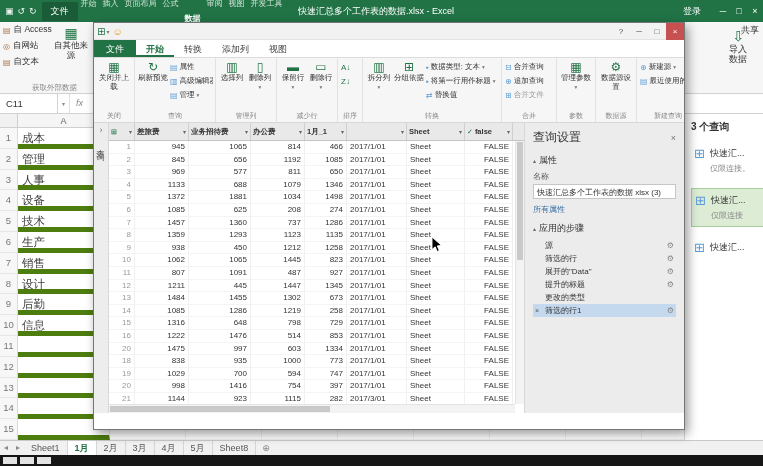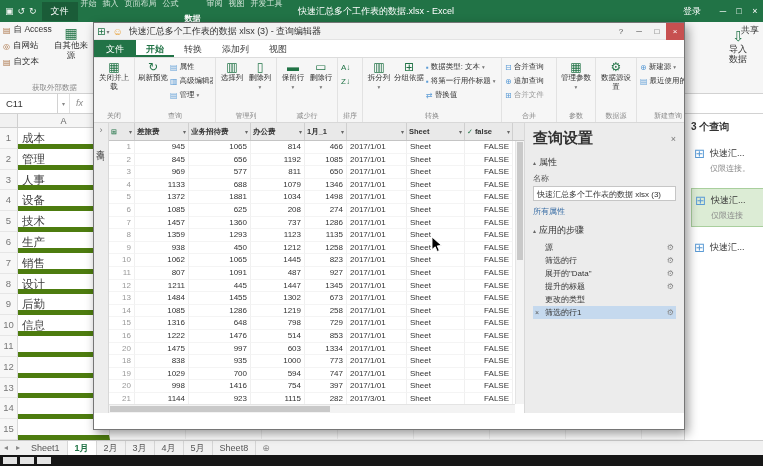--- a/index.html
+++ b/index.html
@@ -112,21 +112,21 @@
   .gc.num{text-align:right;}
   .gc.rnum{color:#999;text-align:right;}
   .wrn{width:26px;}.wc0{width:54px;}.wc1{width:62px;}.wc2{width:54px;}.wc3{width:42px;}.wc4{width:60px;}.wc5{width:58px;}.wc6{width:48px;}
   .vsb{position:absolute;top:18px;right:0;bottom:9px;width:9px;background:#f3f3f3;border-left:1px solid #e4e4e4;}
   .vsb .thumb{position:absolute;top:1px;left:1px;right:1px;height:118px;background:#c9c9c9;}
   .hsb{position:absolute;left:0;right:9px;bottom:0;height:9px;background:#f3f3f3;border-top:1px solid #e4e4e4;}
   .hsb .thumb{position:absolute;left:1px;top:1px;bottom:1px;width:220px;background:#c9c9c9;}
 
   .pq-settings{flex:1;background:#ececec;border-left:1px solid #d8d8d8;padding:6px 8px;font-size:8.5px;color:#333;overflow:hidden;}
   .qs-titlerow{display:flex;align-items:center;margin-bottom:8px;}
-  .qs-title{font-size:15px;color:#333;font-weight:bold;}
+  .qs-title{font-size:12px;color:#333;}
   .qs-close{margin-left:auto;color:#777;font-size:9px;}
   .qs-section{display:flex;align-items:center;gap:3px;font-size:9px;color:#333;margin:7px 0 4px;}
   .qs-tri{font-size:6px;color:#666;}
   .qs-label{font-size:8px;color:#555;margin:3px 0 2px;}
   .qs-input{background:#fff;border:1px solid #c6c6c6;height:15px;line-height:13px;font-size:8px;padding:1px 3px;white-space:nowrap;overflow:hidden;color:#333;}
   .qs-link{font-size:8px;color:#3a6ea5;margin-top:5px;}
   .steps{margin-top:3px;}
   .step{height:13px;display:flex;align-items:center;padding:0 2px 0 12px;position:relative;font-size:8px;color:#333;}
   .step.selected{background:#c5d9ee;}
   .step .del{position:absolute;left:2px;font-size:7px;color:#555;}
@@ -333,21 +333,20 @@
     <span class="task"></span>
     <span class="task"></span>
     <span class="task"></span>
   </div>
 
   <div class="pq">
     <div class="pq-titlebar">
       <span class="pq-appicon">⊞</span>
       <span class="pq-qdd">▾</span>
       <span class="pq-smiley">☺</span>
-      <span class="pq-title">快速汇总多个工作表的数据 xlsx (3) - 查询编辑器</span>
       <span class="pq-tb-right">
         <span>?</span>
         <span>─</span>
         <span>□</span>
         <span class="pq-close">×</span>
       </span>
     </div>
 
     <div class="pq-menubar">
       <span class="pq-file">文件</span>

